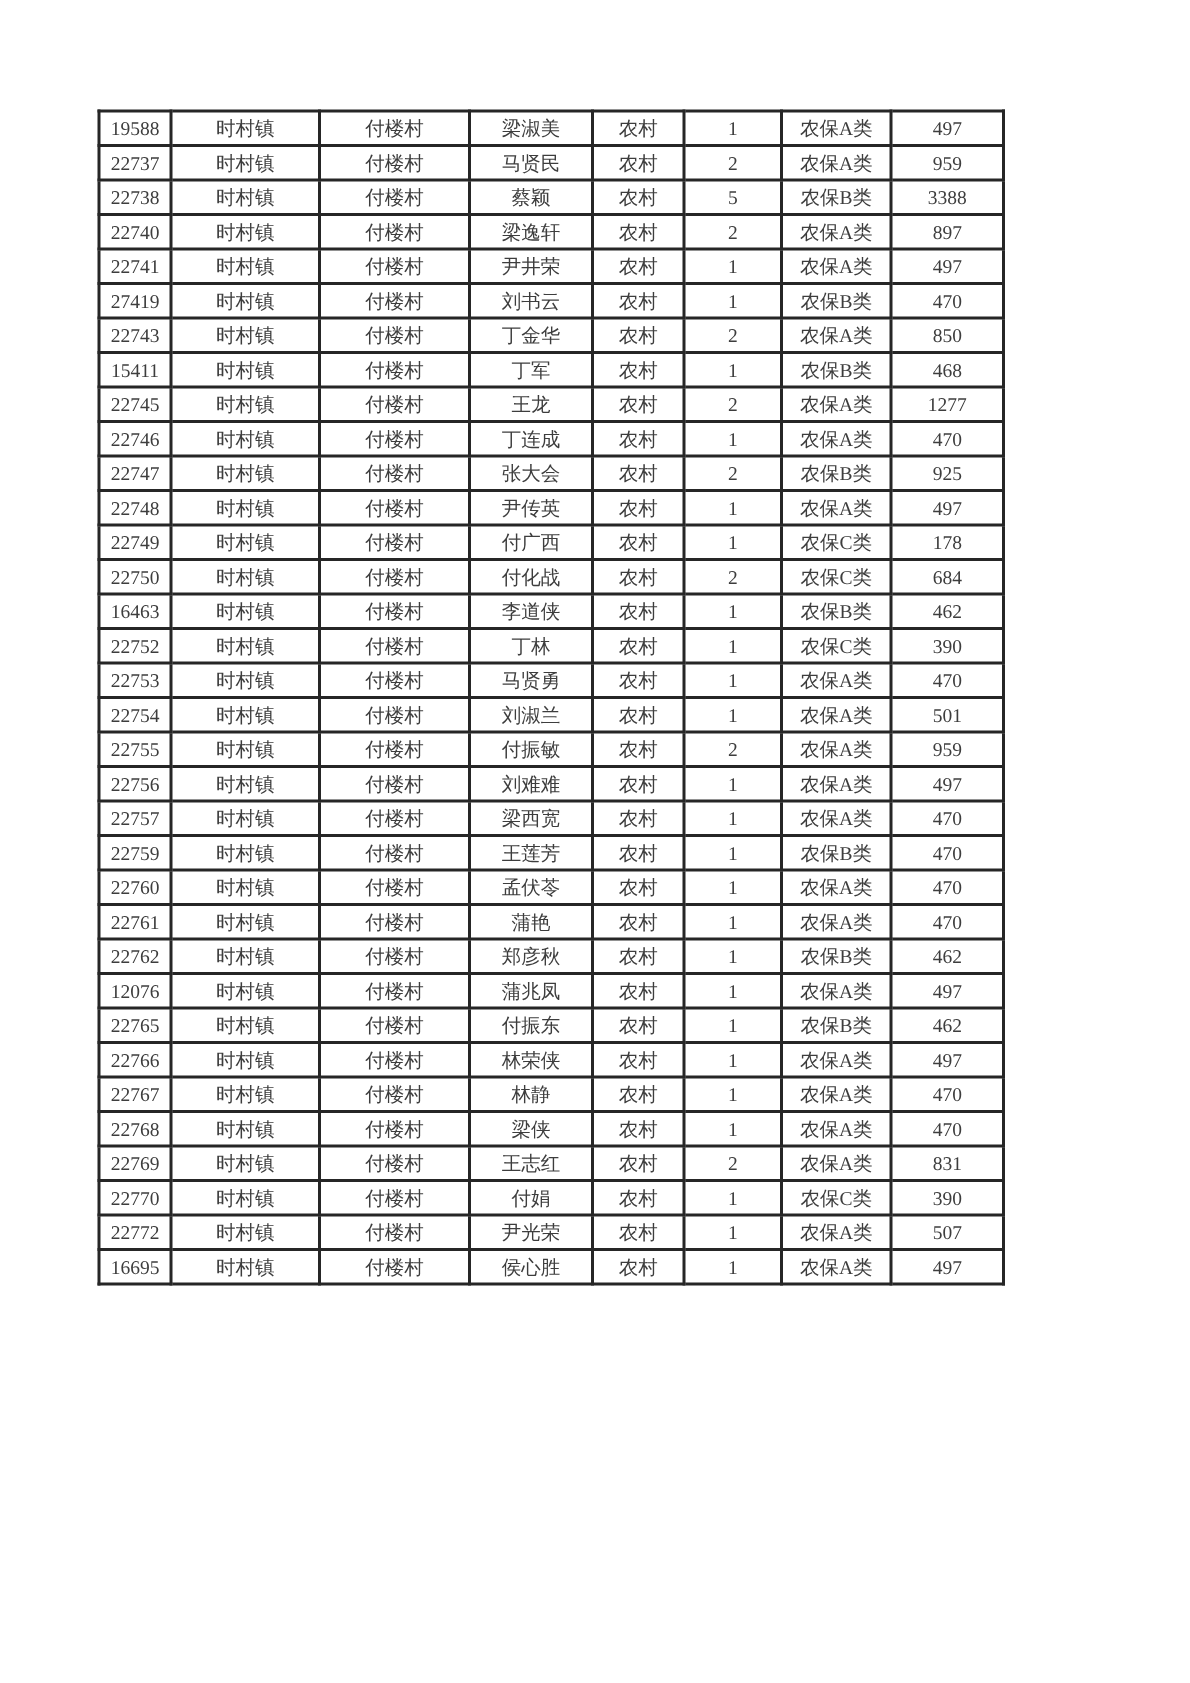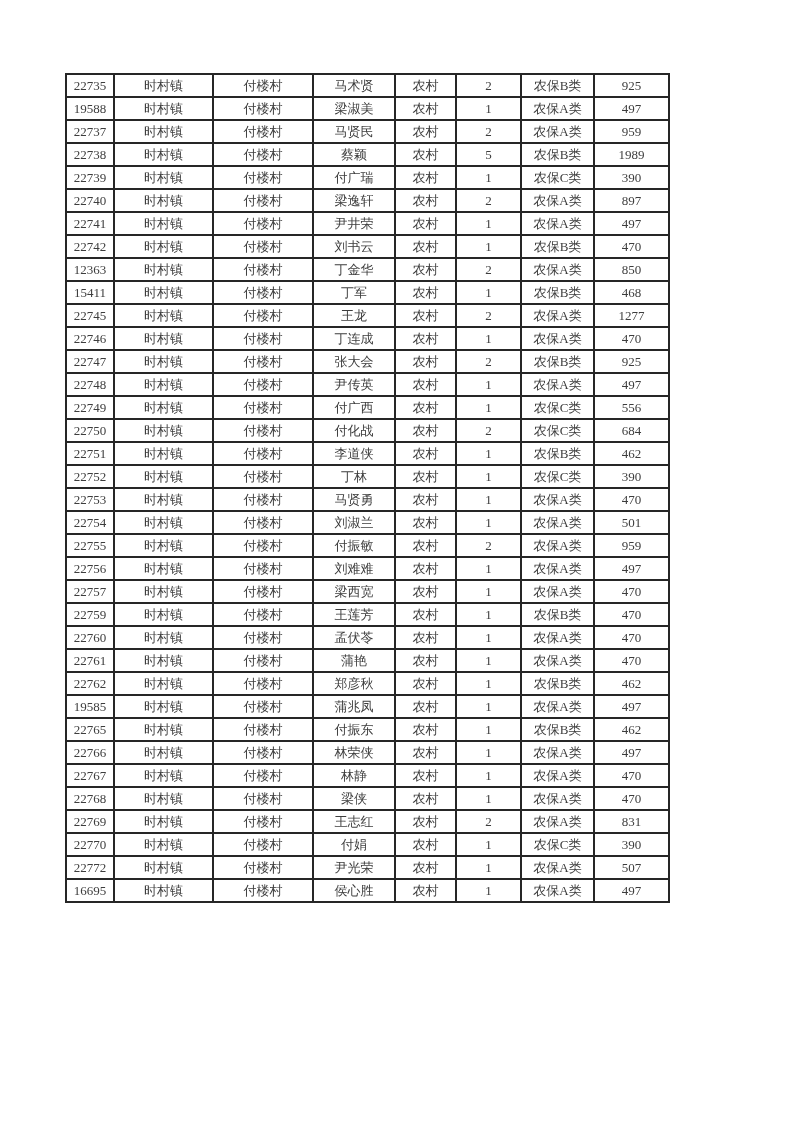--- a/index.html
+++ b/index.html
@@ -48,291 +48,271 @@
       <col style="width:99px">
       <col style="width:100px">
       <col style="width:82px">
       <col style="width:61px">
       <col style="width:65px">
       <col style="width:73px">
       <col style="width:75px">
     </colgroup>
     <tbody>
         <tr>
-          <td>22735</td>
-          <td>时村镇</td>
-          <td>付楼村</td>
-          <td>马术贤</td>
+          <td>19588</td>
+          <td>时村镇</td>
+          <td>付楼村</td>
+          <td>梁淑美</td>
+          <td>农村</td>
+          <td>1</td>
+          <td>农保A类</td>
+          <td>497</td>
+        </tr>
+        <tr>
+          <td>22737</td>
+          <td>时村镇</td>
+          <td>付楼村</td>
+          <td>马贤民</td>
+          <td>农村</td>
+          <td>2</td>
+          <td>农保A类</td>
+          <td>959</td>
+        </tr>
+        <tr>
+          <td>22738</td>
+          <td>时村镇</td>
+          <td>付楼村</td>
+          <td>蔡颖</td>
+          <td>农村</td>
+          <td>5</td>
+          <td>农保B类</td>
+          <td>3388</td>
+        </tr>
+        <tr>
+          <td>22740</td>
+          <td>时村镇</td>
+          <td>付楼村</td>
+          <td>梁逸轩</td>
+          <td>农村</td>
+          <td>2</td>
+          <td>农保A类</td>
+          <td>897</td>
+        </tr>
+        <tr>
+          <td>22741</td>
+          <td>时村镇</td>
+          <td>付楼村</td>
+          <td>尹井荣</td>
+          <td>农村</td>
+          <td>1</td>
+          <td>农保A类</td>
+          <td>497</td>
+        </tr>
+        <tr>
+          <td>27419</td>
+          <td>时村镇</td>
+          <td>付楼村</td>
+          <td>刘书云</td>
+          <td>农村</td>
+          <td>1</td>
+          <td>农保B类</td>
+          <td>470</td>
+        </tr>
+        <tr>
+          <td>22743</td>
+          <td>时村镇</td>
+          <td>付楼村</td>
+          <td>丁金华</td>
+          <td>农村</td>
+          <td>2</td>
+          <td>农保A类</td>
+          <td>850</td>
+        </tr>
+        <tr>
+          <td>15411</td>
+          <td>时村镇</td>
+          <td>付楼村</td>
+          <td>丁军</td>
+          <td>农村</td>
+          <td>1</td>
+          <td>农保B类</td>
+          <td>468</td>
+        </tr>
+        <tr>
+          <td>22745</td>
+          <td>时村镇</td>
+          <td>付楼村</td>
+          <td>王龙</td>
+          <td>农村</td>
+          <td>2</td>
+          <td>农保A类</td>
+          <td>1277</td>
+        </tr>
+        <tr>
+          <td>22746</td>
+          <td>时村镇</td>
+          <td>付楼村</td>
+          <td>丁连成</td>
+          <td>农村</td>
+          <td>1</td>
+          <td>农保A类</td>
+          <td>470</td>
+        </tr>
+        <tr>
+          <td>22747</td>
+          <td>时村镇</td>
+          <td>付楼村</td>
+          <td>张大会</td>
           <td>农村</td>
           <td>2</td>
           <td>农保B类</td>
           <td>925</td>
         </tr>
         <tr>
-          <td>19588</td>
-          <td>时村镇</td>
-          <td>付楼村</td>
-          <td>梁淑美</td>
-          <td>农村</td>
-          <td>1</td>
-          <td>农保A类</td>
-          <td>497</td>
-        </tr>
-        <tr>
-          <td>22737</td>
-          <td>时村镇</td>
-          <td>付楼村</td>
-          <td>马贤民</td>
-          <td>农村</td>
-          <td>2</td>
-          <td>农保A类</td>
-          <td>959</td>
-        </tr>
-        <tr>
-          <td>22738</td>
-          <td>时村镇</td>
-          <td>付楼村</td>
-          <td>蔡颖</td>
-          <td>农村</td>
-          <td>5</td>
-          <td>农保B类</td>
-          <td>1989</td>
-        </tr>
-        <tr>
-          <td>22739</td>
-          <td>时村镇</td>
-          <td>付楼村</td>
-          <td>付广瑞</td>
+          <td>22748</td>
+          <td>时村镇</td>
+          <td>付楼村</td>
+          <td>尹传英</td>
+          <td>农村</td>
+          <td>1</td>
+          <td>农保A类</td>
+          <td>497</td>
+        </tr>
+        <tr>
+          <td>22749</td>
+          <td>时村镇</td>
+          <td>付楼村</td>
+          <td>付广西</td>
+          <td>农村</td>
+          <td>1</td>
+          <td>农保C类</td>
+          <td>178</td>
+        </tr>
+        <tr>
+          <td>22750</td>
+          <td>时村镇</td>
+          <td>付楼村</td>
+          <td>付化战</td>
+          <td>农村</td>
+          <td>2</td>
+          <td>农保C类</td>
+          <td>684</td>
+        </tr>
+        <tr>
+          <td>16463</td>
+          <td>时村镇</td>
+          <td>付楼村</td>
+          <td>李道侠</td>
+          <td>农村</td>
+          <td>1</td>
+          <td>农保B类</td>
+          <td>462</td>
+        </tr>
+        <tr>
+          <td>22752</td>
+          <td>时村镇</td>
+          <td>付楼村</td>
+          <td>丁林</td>
           <td>农村</td>
           <td>1</td>
           <td>农保C类</td>
           <td>390</td>
         </tr>
         <tr>
-          <td>22740</td>
-          <td>时村镇</td>
-          <td>付楼村</td>
-          <td>梁逸轩</td>
-          <td>农村</td>
-          <td>2</td>
-          <td>农保A类</td>
-          <td>897</td>
-        </tr>
-        <tr>
-          <td>22741</td>
-          <td>时村镇</td>
-          <td>付楼村</td>
-          <td>尹井荣</td>
-          <td>农村</td>
-          <td>1</td>
-          <td>农保A类</td>
-          <td>497</td>
-        </tr>
-        <tr>
-          <td>22742</td>
-          <td>时村镇</td>
-          <td>付楼村</td>
-          <td>刘书云</td>
-          <td>农村</td>
-          <td>1</td>
-          <td>农保B类</td>
-          <td>470</td>
-        </tr>
-        <tr>
-          <td>12363</td>
-          <td>时村镇</td>
-          <td>付楼村</td>
-          <td>丁金华</td>
-          <td>农村</td>
-          <td>2</td>
-          <td>农保A类</td>
-          <td>850</td>
-        </tr>
-        <tr>
-          <td>15411</td>
-          <td>时村镇</td>
-          <td>付楼村</td>
-          <td>丁军</td>
-          <td>农村</td>
-          <td>1</td>
-          <td>农保B类</td>
-          <td>468</td>
-        </tr>
-        <tr>
-          <td>22745</td>
-          <td>时村镇</td>
-          <td>付楼村</td>
-          <td>王龙</td>
-          <td>农村</td>
-          <td>2</td>
-          <td>农保A类</td>
-          <td>1277</td>
-        </tr>
-        <tr>
-          <td>22746</td>
-          <td>时村镇</td>
-          <td>付楼村</td>
-          <td>丁连成</td>
-          <td>农村</td>
-          <td>1</td>
-          <td>农保A类</td>
-          <td>470</td>
-        </tr>
-        <tr>
-          <td>22747</td>
-          <td>时村镇</td>
-          <td>付楼村</td>
-          <td>张大会</td>
-          <td>农村</td>
-          <td>2</td>
-          <td>农保B类</td>
-          <td>925</td>
-        </tr>
-        <tr>
-          <td>22748</td>
-          <td>时村镇</td>
-          <td>付楼村</td>
-          <td>尹传英</td>
-          <td>农村</td>
-          <td>1</td>
-          <td>农保A类</td>
-          <td>497</td>
-        </tr>
-        <tr>
-          <td>22749</td>
-          <td>时村镇</td>
-          <td>付楼村</td>
-          <td>付广西</td>
-          <td>农村</td>
-          <td>1</td>
-          <td>农保C类</td>
-          <td>556</td>
-        </tr>
-        <tr>
-          <td>22750</td>
-          <td>时村镇</td>
-          <td>付楼村</td>
-          <td>付化战</td>
-          <td>农村</td>
-          <td>2</td>
-          <td>农保C类</td>
-          <td>684</td>
-        </tr>
-        <tr>
-          <td>22751</td>
-          <td>时村镇</td>
-          <td>付楼村</td>
-          <td>李道侠</td>
+          <td>22753</td>
+          <td>时村镇</td>
+          <td>付楼村</td>
+          <td>马贤勇</td>
+          <td>农村</td>
+          <td>1</td>
+          <td>农保A类</td>
+          <td>470</td>
+        </tr>
+        <tr>
+          <td>22754</td>
+          <td>时村镇</td>
+          <td>付楼村</td>
+          <td>刘淑兰</td>
+          <td>农村</td>
+          <td>1</td>
+          <td>农保A类</td>
+          <td>501</td>
+        </tr>
+        <tr>
+          <td>22755</td>
+          <td>时村镇</td>
+          <td>付楼村</td>
+          <td>付振敏</td>
+          <td>农村</td>
+          <td>2</td>
+          <td>农保A类</td>
+          <td>959</td>
+        </tr>
+        <tr>
+          <td>22756</td>
+          <td>时村镇</td>
+          <td>付楼村</td>
+          <td>刘难难</td>
+          <td>农村</td>
+          <td>1</td>
+          <td>农保A类</td>
+          <td>497</td>
+        </tr>
+        <tr>
+          <td>22757</td>
+          <td>时村镇</td>
+          <td>付楼村</td>
+          <td>梁西宽</td>
+          <td>农村</td>
+          <td>1</td>
+          <td>农保A类</td>
+          <td>470</td>
+        </tr>
+        <tr>
+          <td>22759</td>
+          <td>时村镇</td>
+          <td>付楼村</td>
+          <td>王莲芳</td>
+          <td>农村</td>
+          <td>1</td>
+          <td>农保B类</td>
+          <td>470</td>
+        </tr>
+        <tr>
+          <td>22760</td>
+          <td>时村镇</td>
+          <td>付楼村</td>
+          <td>孟伏苓</td>
+          <td>农村</td>
+          <td>1</td>
+          <td>农保A类</td>
+          <td>470</td>
+        </tr>
+        <tr>
+          <td>22761</td>
+          <td>时村镇</td>
+          <td>付楼村</td>
+          <td>蒲艳</td>
+          <td>农村</td>
+          <td>1</td>
+          <td>农保A类</td>
+          <td>470</td>
+        </tr>
+        <tr>
+          <td>22762</td>
+          <td>时村镇</td>
+          <td>付楼村</td>
+          <td>郑彦秋</td>
           <td>农村</td>
           <td>1</td>
           <td>农保B类</td>
           <td>462</td>
         </tr>
         <tr>
-          <td>22752</td>
-          <td>时村镇</td>
-          <td>付楼村</td>
-          <td>丁林</td>
-          <td>农村</td>
-          <td>1</td>
-          <td>农保C类</td>
-          <td>390</td>
-        </tr>
-        <tr>
-          <td>22753</td>
-          <td>时村镇</td>
-          <td>付楼村</td>
-          <td>马贤勇</td>
-          <td>农村</td>
-          <td>1</td>
-          <td>农保A类</td>
-          <td>470</td>
-        </tr>
-        <tr>
-          <td>22754</td>
-          <td>时村镇</td>
-          <td>付楼村</td>
-          <td>刘淑兰</td>
-          <td>农村</td>
-          <td>1</td>
-          <td>农保A类</td>
-          <td>501</td>
-        </tr>
-        <tr>
-          <td>22755</td>
-          <td>时村镇</td>
-          <td>付楼村</td>
-          <td>付振敏</td>
-          <td>农村</td>
-          <td>2</td>
-          <td>农保A类</td>
-          <td>959</td>
-        </tr>
-        <tr>
-          <td>22756</td>
-          <td>时村镇</td>
-          <td>付楼村</td>
-          <td>刘难难</td>
-          <td>农村</td>
-          <td>1</td>
-          <td>农保A类</td>
-          <td>497</td>
-        </tr>
-        <tr>
-          <td>22757</td>
-          <td>时村镇</td>
-          <td>付楼村</td>
-          <td>梁西宽</td>
-          <td>农村</td>
-          <td>1</td>
-          <td>农保A类</td>
-          <td>470</td>
-        </tr>
-        <tr>
-          <td>22759</td>
-          <td>时村镇</td>
-          <td>付楼村</td>
-          <td>王莲芳</td>
-          <td>农村</td>
-          <td>1</td>
-          <td>农保B类</td>
-          <td>470</td>
-        </tr>
-        <tr>
-          <td>22760</td>
-          <td>时村镇</td>
-          <td>付楼村</td>
-          <td>孟伏苓</td>
-          <td>农村</td>
-          <td>1</td>
-          <td>农保A类</td>
-          <td>470</td>
-        </tr>
-        <tr>
-          <td>22761</td>
-          <td>时村镇</td>
-          <td>付楼村</td>
-          <td>蒲艳</td>
-          <td>农村</td>
-          <td>1</td>
-          <td>农保A类</td>
-          <td>470</td>
-        </tr>
-        <tr>
-          <td>22762</td>
-          <td>时村镇</td>
-          <td>付楼村</td>
-          <td>郑彦秋</td>
-          <td>农村</td>
-          <td>1</td>
-          <td>农保B类</td>
-          <td>462</td>
-        </tr>
-        <tr>
-          <td>19585</td>
+          <td>12076</td>
           <td>时村镇</td>
           <td>付楼村</td>
           <td>蒲兆凤</td>
           <td>农村</td>
           <td>1</td>
           <td>农保A类</td>
           <td>497</td>
         </tr>
         <tr>
           <td>22765</td>

